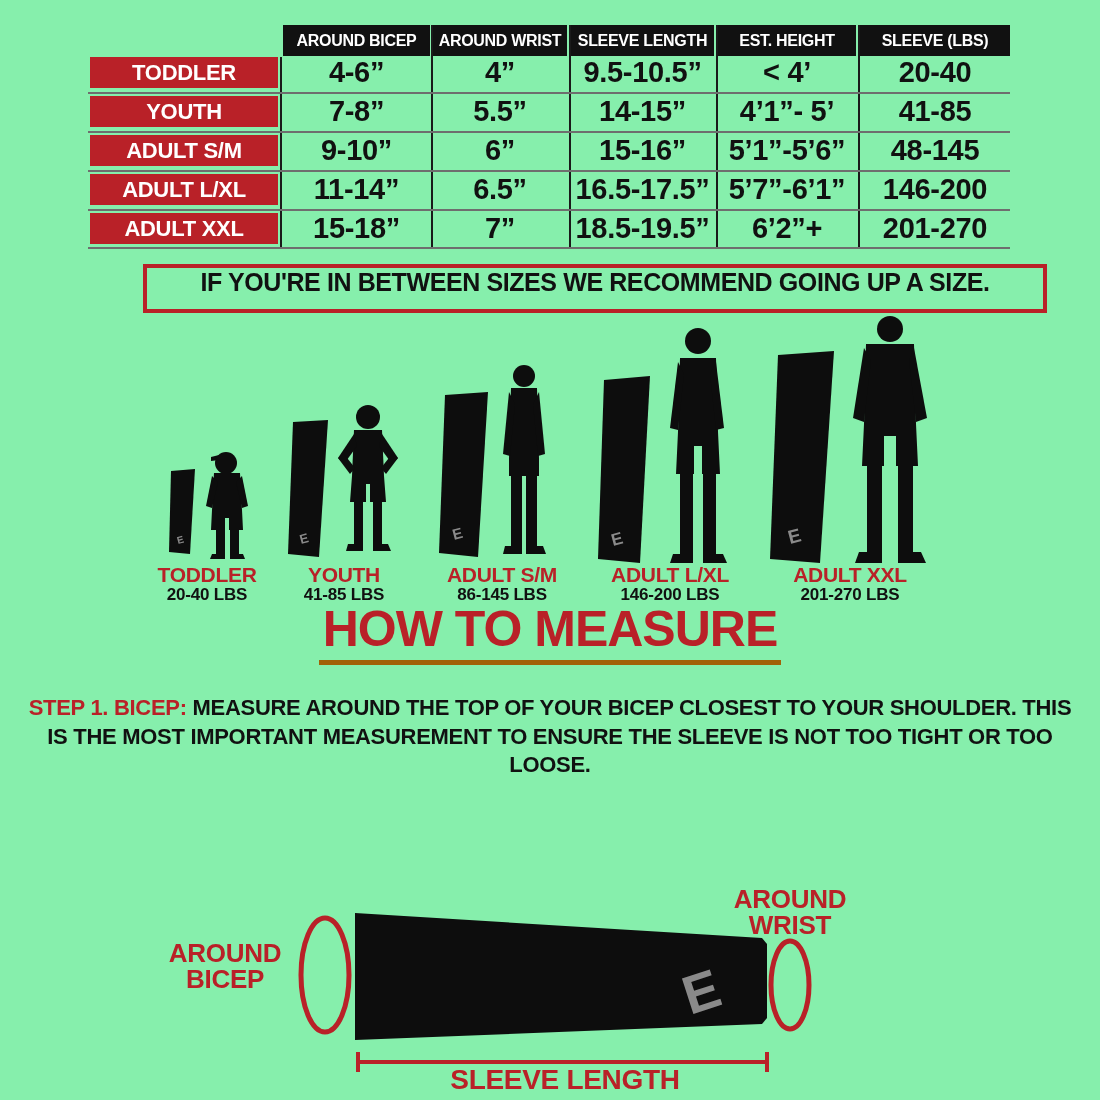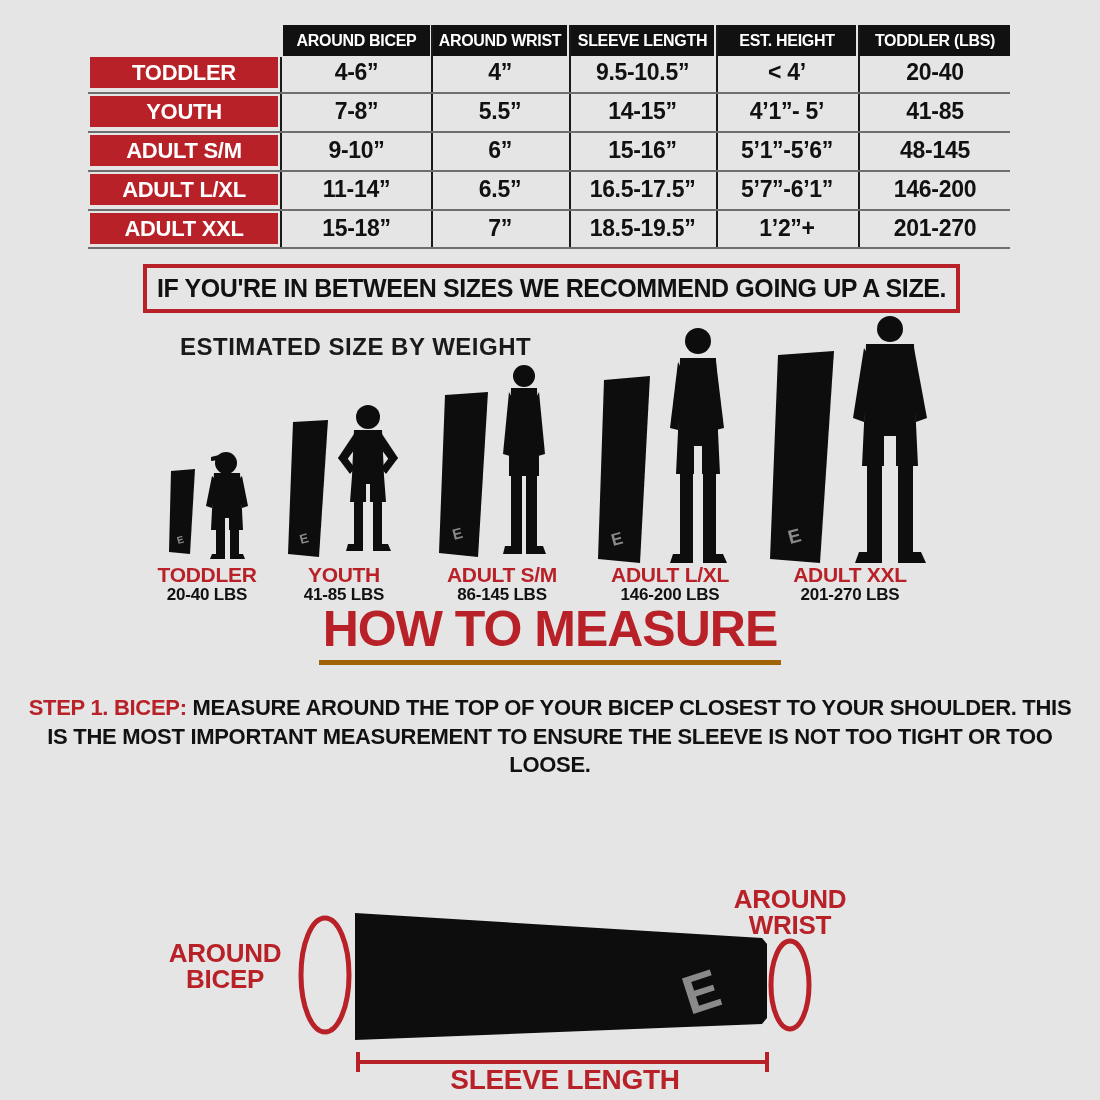--- a/index.html
+++ b/index.html
@@ -1,44 +1,44 @@
 <!DOCTYPE html>
 <html><head>
 <meta charset="utf-8">
 <style>
   html,body{margin:0;padding:0;background:#ffffff;}
-  #page{position:relative;width:1100px;height:1100px;background:#e5e5e5;overflow:hidden;
+  #page{position:relative;width:1100px;height:1100px;background:#86efac;overflow:hidden;
         font-family:"Liberation Sans", sans-serif;}
 
   
   .size-table{position:absolute;left:88px;top:25px;width:922px;height:226px;}
   .tcell{position:absolute;display:flex;align-items:center;justify-content:center;
          font-weight:bold;letter-spacing:-0.3px;box-sizing:border-box;}
   .c0{left:2px;width:188px;}
   .c1{left:195px;width:147px;}
   .c2{left:345px;width:134px;}
   .c3{left:483px;width:143px;}
   .c4{left:630px;width:138px;text-align:right;}
   .c5{left:772px;width:150px;}
   .r0{top:0;height:31px;}
   .r1{top:32px;height:31px;}
   .r2{top:71px;height:31px;}
   .r3{top:110px;height:31px;}
   .r4{top:149px;height:31px;}
   .r5{top:188px;height:31px;}
   .th{background:#111111;color:#ffffff;font-size:16px;}
   .tl{background:#B92128;color:#ffffff;font-size:22px;}
-  .td{color:#111111;font-size:23px;}
+  .td{color:#111111;font-size:29px;}
   .vline{position:absolute;width:2px;background:#1a1a1a;}
   .hline{position:absolute;left:0;width:922px;height:2px;background:#6e6e6e;}
 
   
-  .banner{position:absolute;left:143px;top:264px;width:817px;height:49px;
+  .banner{position:absolute;left:143px;top:264px;width:904px;height:49px;
           border:4px solid #B92128;box-sizing:border-box;display:flex;
-          align-items:center;justify-content:center;}
+          justify-content:center;}
   .banner span{font-weight:bold;font-size:25px;color:#111111;letter-spacing:-0.4px;}
 
   
   .esbw-title{position:absolute;left:180px;top:333px;font-weight:bold;font-size:24px;
               color:#1a1a1a;letter-spacing:0.5px;}
   .figure-svg{position:absolute;}
   .figure-label{position:absolute;text-align:center;line-height:1.05;}
   .figure-name{display:block;color:#B92128;font-weight:bold;font-size:21px;letter-spacing:-0.3px;}
   .figure-weight{display:block;color:#111111;font-weight:bold;font-size:17px;letter-spacing:-0.2px;}
 
@@ -67,21 +67,21 @@
 <body>
 
 <div id="page">
 
   <div class="size-table">
 
     <div class="tcell th c1 r0">AROUND BICEP</div>
     <div class="tcell th c2 r0">AROUND WRIST</div>
     <div class="tcell th c3 r0">SLEEVE LENGTH</div>
     <div class="tcell th c4 r0">EST. HEIGHT</div>
-    <div class="tcell th c5 r0">TODDLER (LBS)</div>
+    <div class="tcell th c5 r0">SLEEVE (LBS)</div>
 
     <div class="tcell tl c0 r1">TODDLER</div>
     <div class="tcell td c1 r1">4-6”</div>
     <div class="tcell td c2 r1">4”</div>
     <div class="tcell td c3 r1">9.5-10.5”</div>
     <div class="tcell td c4 r1">&lt; 4’</div>
     <div class="tcell td c5 r1">20-40</div>
 
     <div class="tcell tl c0 r2">YOUTH</div>
     <div class="tcell td c1 r2">7-8”</div>
@@ -101,40 +101,39 @@
     <div class="tcell td c1 r4">11-14”</div>
     <div class="tcell td c2 r4">6.5”</div>
     <div class="tcell td c3 r4">16.5-17.5”</div>
     <div class="tcell td c4 r4">5’7”-6’1”</div>
     <div class="tcell td c5 r4">146-200</div>
 
     <div class="tcell tl c0 r5">ADULT XXL</div>
     <div class="tcell td c1 r5">15-18”</div>
     <div class="tcell td c2 r5">7”</div>
     <div class="tcell td c3 r5">18.5-19.5”</div>
-    <div class="tcell td c4 r5">1’2”+</div>
+    <div class="tcell td c4 r5">6’2”+</div>
     <div class="tcell td c5 r5">201-270</div>
 
     <div class="vline" style="left:192px;top:32px;height:191px;"></div>
     <div class="vline" style="left:343px;top:0;height:223px;"></div>
     <div class="vline" style="left:481px;top:0;height:223px;"></div>
     <div class="vline" style="left:628px;top:0;height:223px;"></div>
     <div class="vline" style="left:770px;top:0;height:223px;"></div>
     <div class="hline" style="top:67px;"></div>
     <div class="hline" style="top:106px;"></div>
     <div class="hline" style="top:145px;"></div>
     <div class="hline" style="top:184px;"></div>
     <div class="hline" style="top:222px;"></div>
   </div>
 
   <div class="banner">
     <span>IF YOU'RE IN BETWEEN SIZES WE RECOMMEND GOING UP A SIZE.</span>
   </div>
 
-  <div class="esbw-title">ESTIMATED SIZE BY WEIGHT</div>
 
   <svg class="figure-svg" style="left:163px;top:446px;" width="120" height="118" viewBox="0 0 120 118">
     <polygon points="8,25 32,23 27,108 6,106" fill="#0d0d0d"></polygon>
     <text class="sleeve-e" transform="translate(15,98) rotate(-15)" font-size="10">E</text>
     <g fill="#0d0d0d">
       <polygon points="48,11 64,7 64,13 48,15"></polygon>
       <circle cx="63" cy="17" r="11"></circle>
       <polygon points="51,27 77,27 79,64 49,64"></polygon>
       <polygon points="49,30 43,60 49,62 55,36"></polygon>
       <polygon points="79,30 85,60 79,62 73,36"></polygon>

